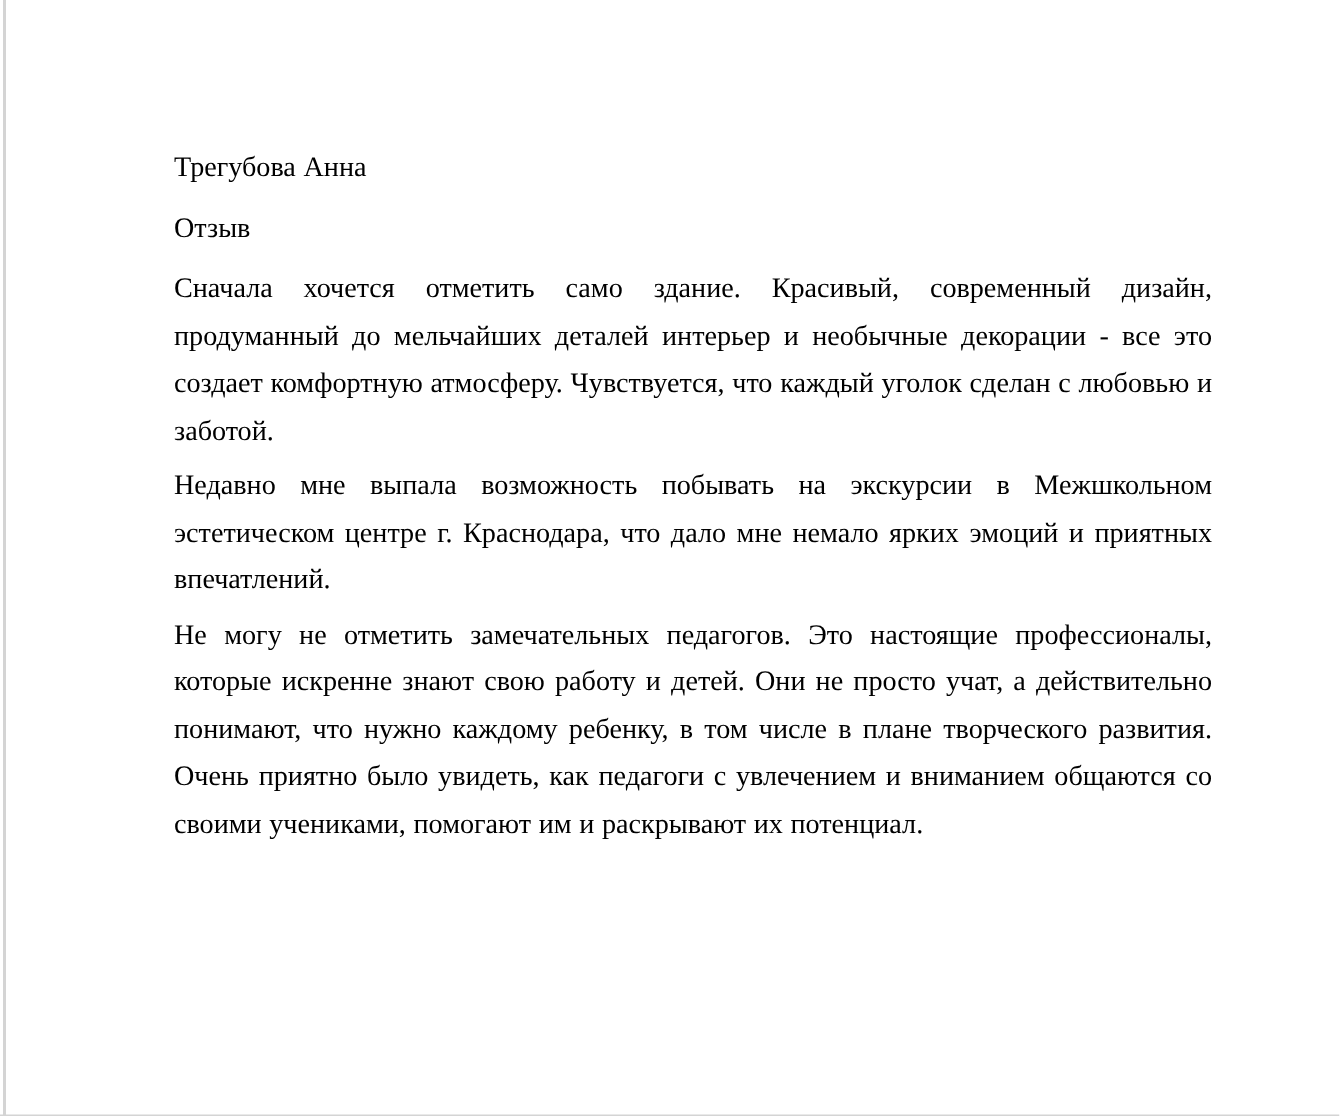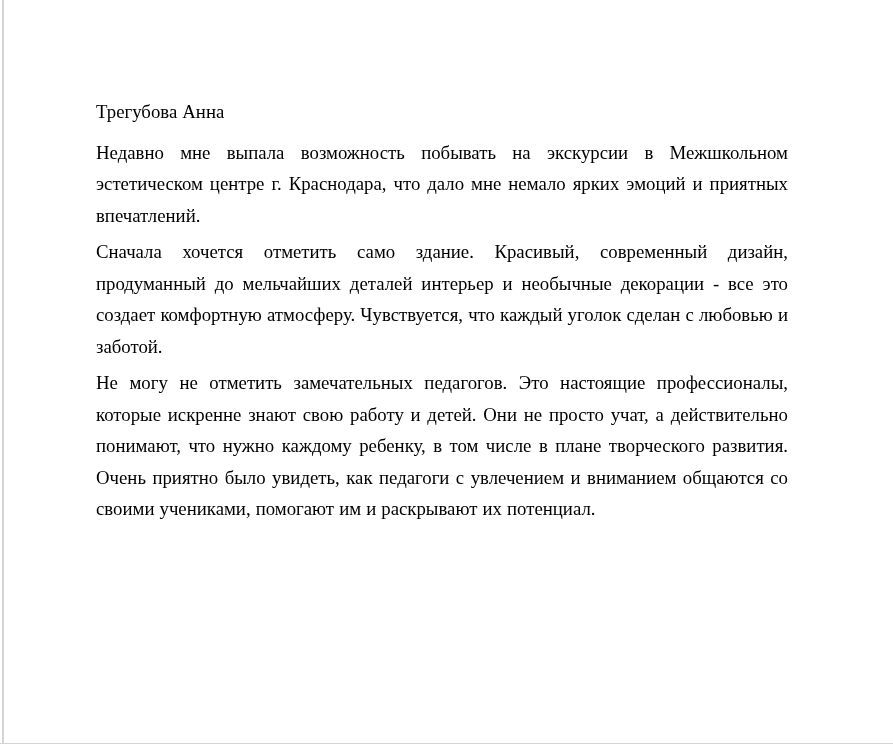--- a/index.html
+++ b/index.html
@@ -29,21 +29,21 @@
   .edge-bottom {
     position: absolute;
     left: 0;
     bottom: 0;
     width: 100%;
     height: 1.5px;
     background: #d4d4d4;
   }
   .content {
     position: absolute;
-    left: 96px;
+    left: 116px;
     top: 96px;
     width: 692px;
   }
   .content p {
     font-size: 18.8px;
     line-height: 31.5px;
     margin: 0;
     padding: 0;
     word-spacing: 0.02em;
   }
@@ -63,21 +63,22 @@
 </head>
 <body>
 
 <div class="page">
   <div class="edge-left"></div>
   <div class="edge-bottom"></div>
 
   <div class="content">
     <p class="heading-line">Трегубова Анна</p>
 
+    <p class="heading-line">Отзыв</p>
+
+    <p class="par">Сначала хочется отметить само здание. Красивый, современный дизайн, продуманный до мельчайших деталей интерьер и необычные декорации - все это создает комфортную атмосферу. Чувствуется, что каждый уголок сделан с любовью и заботой.</p>
 
     <p class="par">Недавно мне выпала возможность побывать на экскурсии в Межшкольном эстетическом центре г. Краснодара, что дало мне немало ярких эмоций и приятных впечатлений.</p>
-
-    <p class="par">Сначала хочется отметить само здание. Красивый, современный дизайн, продуманный до мельчайших деталей интерьер и необычные декорации - все это создает комфортную атмосферу. Чувствуется, что каждый уголок сделан с любовью и заботой.</p>
 
 
     <p class="par">Не могу не отметить замечательных педагогов. Это настоящие профессионалы, которые искренне знают свою работу и детей. Они не просто учат, а действительно понимают, что нужно каждому ребенку, в том числе в плане творческого развития. Очень приятно было увидеть, как педагоги с увлечением и вниманием общаются со своими учениками, помогают им и раскрывают их потенциал.</p>
   </div>
 </div>
 
 </body></html>

